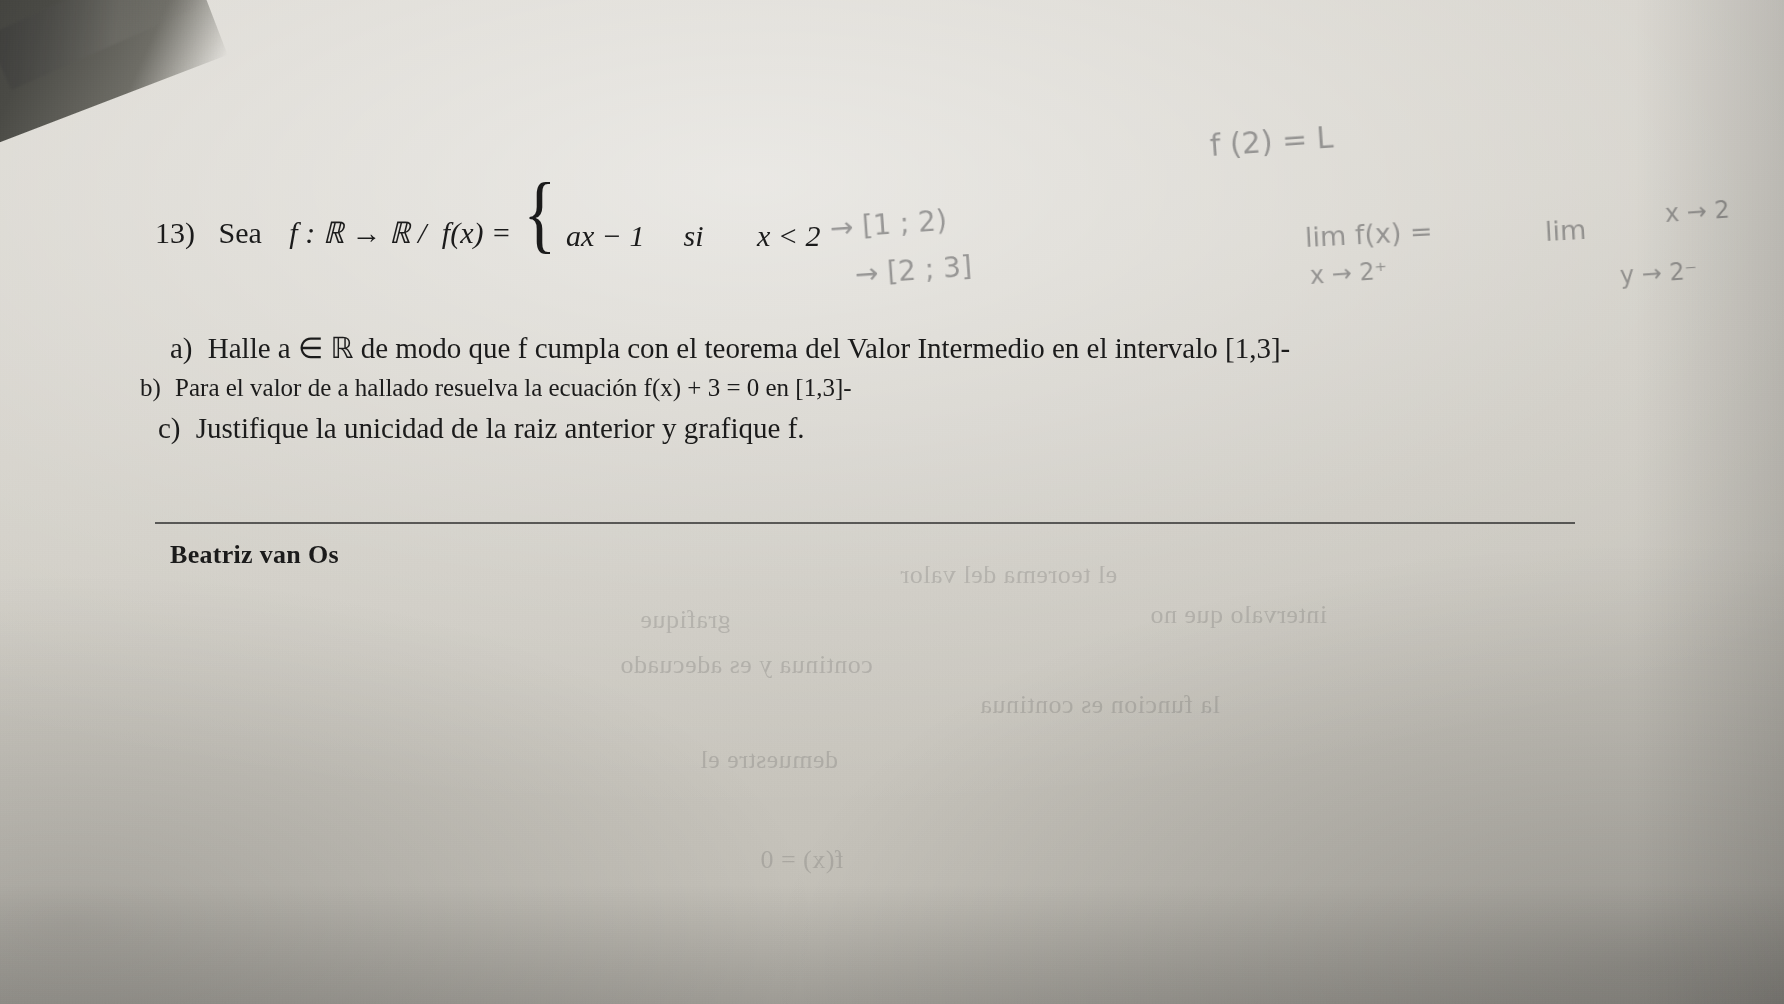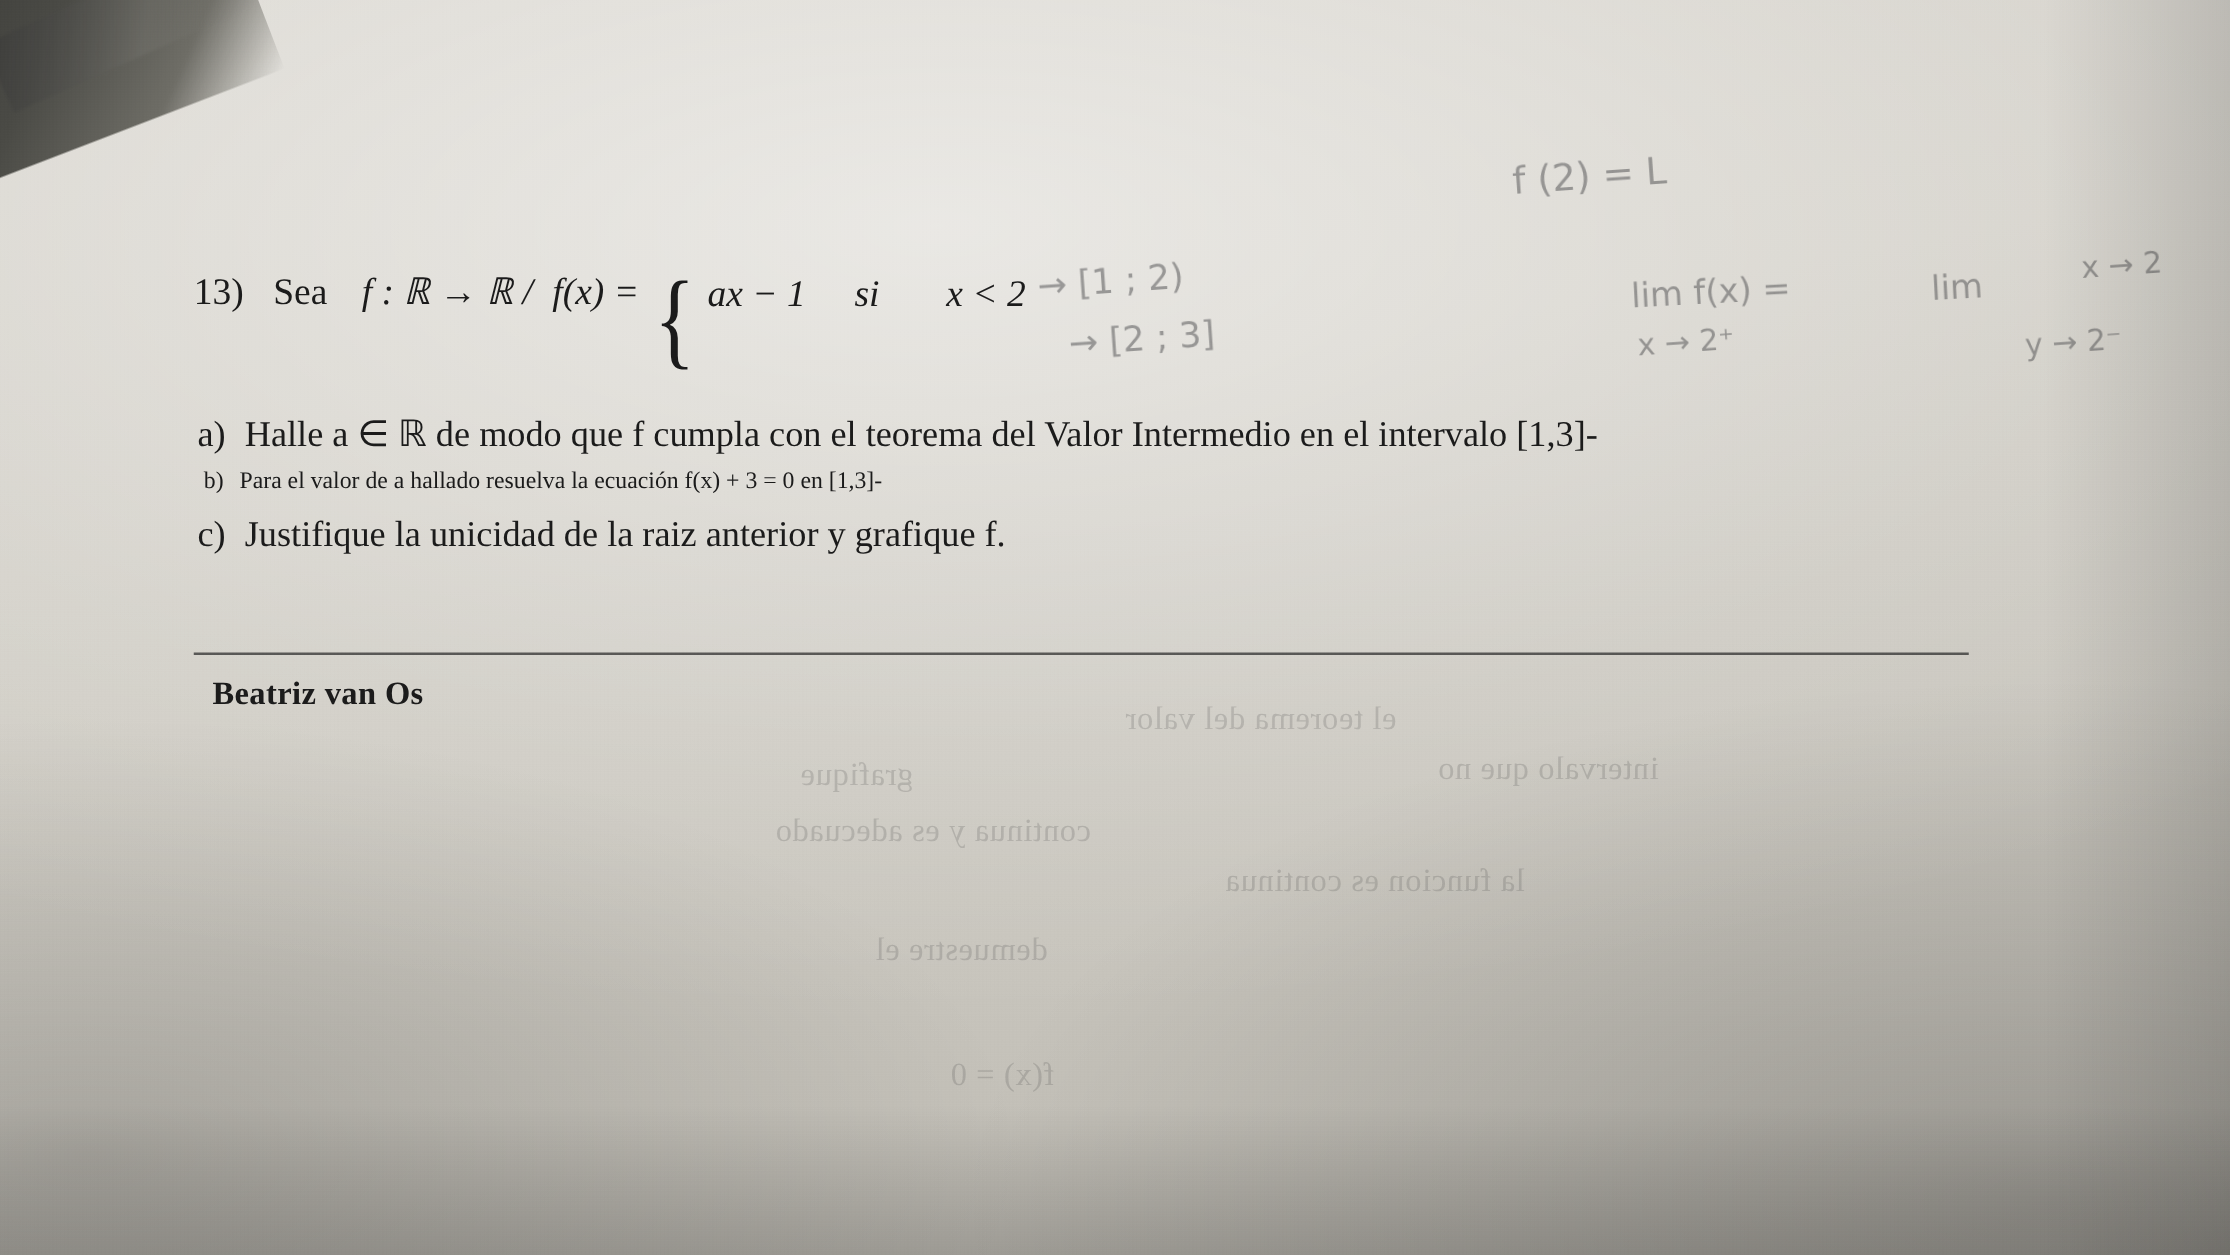--- a/index.html
+++ b/index.html
@@ -101,21 +101,21 @@
     white-space: nowrap;
     font-size: 30px;
     line-height: 1.15;
   }
   .it { font-style: italic; }
   .sup { font-size: .62em; vertical-align: super; }
 
   
   .piece {
     display: inline-flex;
-    align-items: flex-end;
+    align-items: flex-start;
     vertical-align: middle;
   }
   .brace {
     font-size: 86px;
     line-height: 0;
     font-weight: 300;
     transform: translateY(-2px) scaleX(.8);
     margin-right: 6px;
     font-family: "Liberation Serif", serif;
   }
@@ -179,25 +179,25 @@
         <span class="piece-rows">
           <span class="piece-row">
             <span class="col-expr it"><span>ax − 1</span></span>
             <span class="col-si it">si</span>
             <span class="col-cond it">x &lt; 2</span>
           </span>
         </span>
       </span>
     </div>
 
-    <div class="line" style="left:158px; top:332px; font-size:29px;">
+    <div class="line" style="left:170px; top:332px; font-size:29px;">
       <span>a)</span>
       <span style="margin-left:8px;">Halle a ∈ ℝ de modo que f cumpla con el teorema del Valor Intermedio en el intervalo [1,3]-</span>
     </div>
-    <div class="line" style="left:163px; top:374px; font-size:19px;">
+    <div class="line" style="left:140px; top:374px; font-size:25px;">
       <span>b)</span>
       <span style="margin-left:8px;">Para el valor de a hallado resuelva la ecuación f(x) + 3 = 0  en  [1,3]-</span>
     </div>
     <div class="line" style="left:158px; top:412px; font-size:29px;">
       <span>c)</span>
       <span style="margin-left:8px;">Justifique la unicidad de la raiz anterior y grafique f.</span>
     </div>
 
     <hr class="rule">
 

